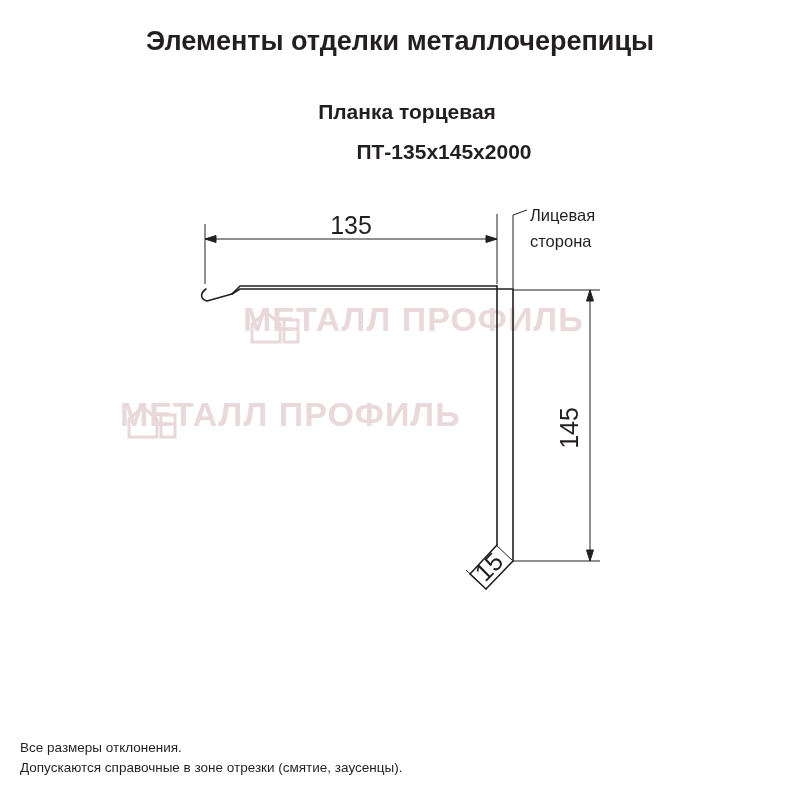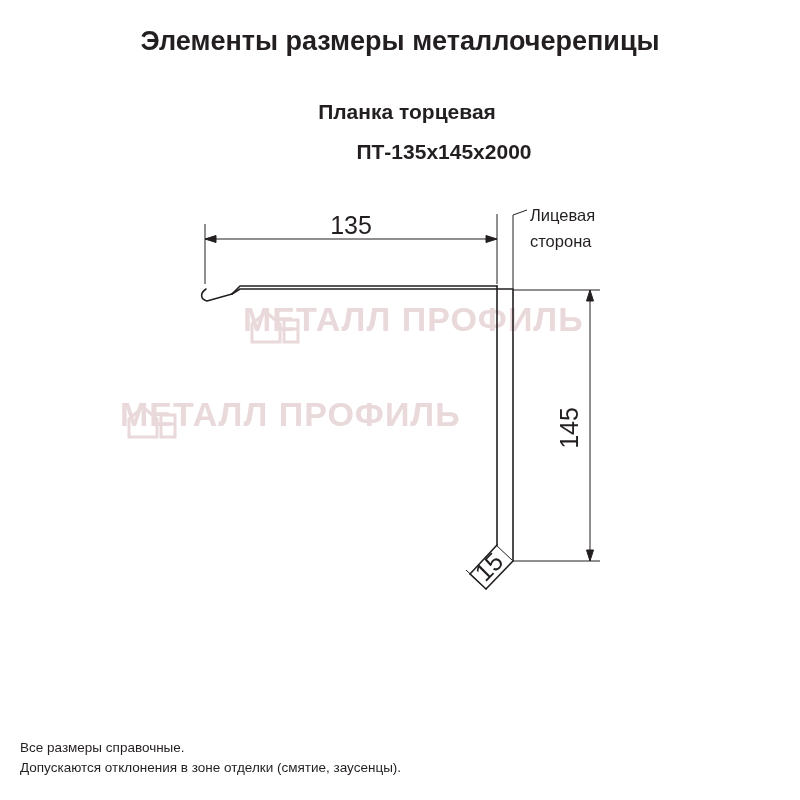--- a/index.html
+++ b/index.html
@@ -93,21 +93,21 @@
     </g>
   </svg>
   <svg class="wm-logo" width="90" height="60" style="left:123px; top:397px;" viewBox="0 0 90 60">
     <g fill="none" stroke="#e9d9da" stroke-width="3">
       <path d="M6 40 L6 22 L20 10 L34 22 L34 40 Z"></path>
       <path d="M38 40 L38 18 L52 18 L52 40 Z"></path>
       <path d="M38 27 L52 27"></path>
     </g>
   </svg>
 
-  <div class="title">Элементы размеры металлочерепицы</div>
+  <div class="title">Элементы отделки металлочерепицы</div>
   <div class="subtitle">Планка торцевая</div>
   <div class="code">ПТ-135х145х2000</div>
 
   <svg class="drawing" viewBox="0 0 800 800">
     <g stroke="#231f20" fill="none" stroke-width="1.6" stroke-linecap="round" stroke-linejoin="round">
 
       <path d="M206 289 C200 293 200 299 207 301 L232 294"></path>
       <path d="M232 294 L240 286 L497 286"></path>
       <path d="M497 286 L497 545"></path>
       <path d="M497 545 L470 574"></path>
@@ -143,17 +143,17 @@
 
     <g stroke="#231f20" fill="none" stroke-width="1">
       <line x1="513" y1="288" x2="513" y2="215"></line>
       <line x1="513" y1="215" x2="527" y2="210"></line>
     </g>
     <text x="530" y="221" font-family="Liberation Sans, sans-serif" font-size="16.5" fill="#231f20">Лицевая</text>
     <text x="530" y="247" font-family="Liberation Sans, sans-serif" font-size="16.5" fill="#231f20">сторона</text>
   </svg>
 
   <div class="footnotes">
-    <span class="footnote-line">Все размеры справочные.</span>
-    <span class="footnote-line">Допускаются отклонения в зоне отделки (смятие, заусенцы).</span>
+    <span class="footnote-line">Все размеры отклонения.</span>
+    <span class="footnote-line">Допускаются справочные в зоне отрезки (смятие, заусенцы).</span>
   </div>
 
 </div>
 
 </body></html>

